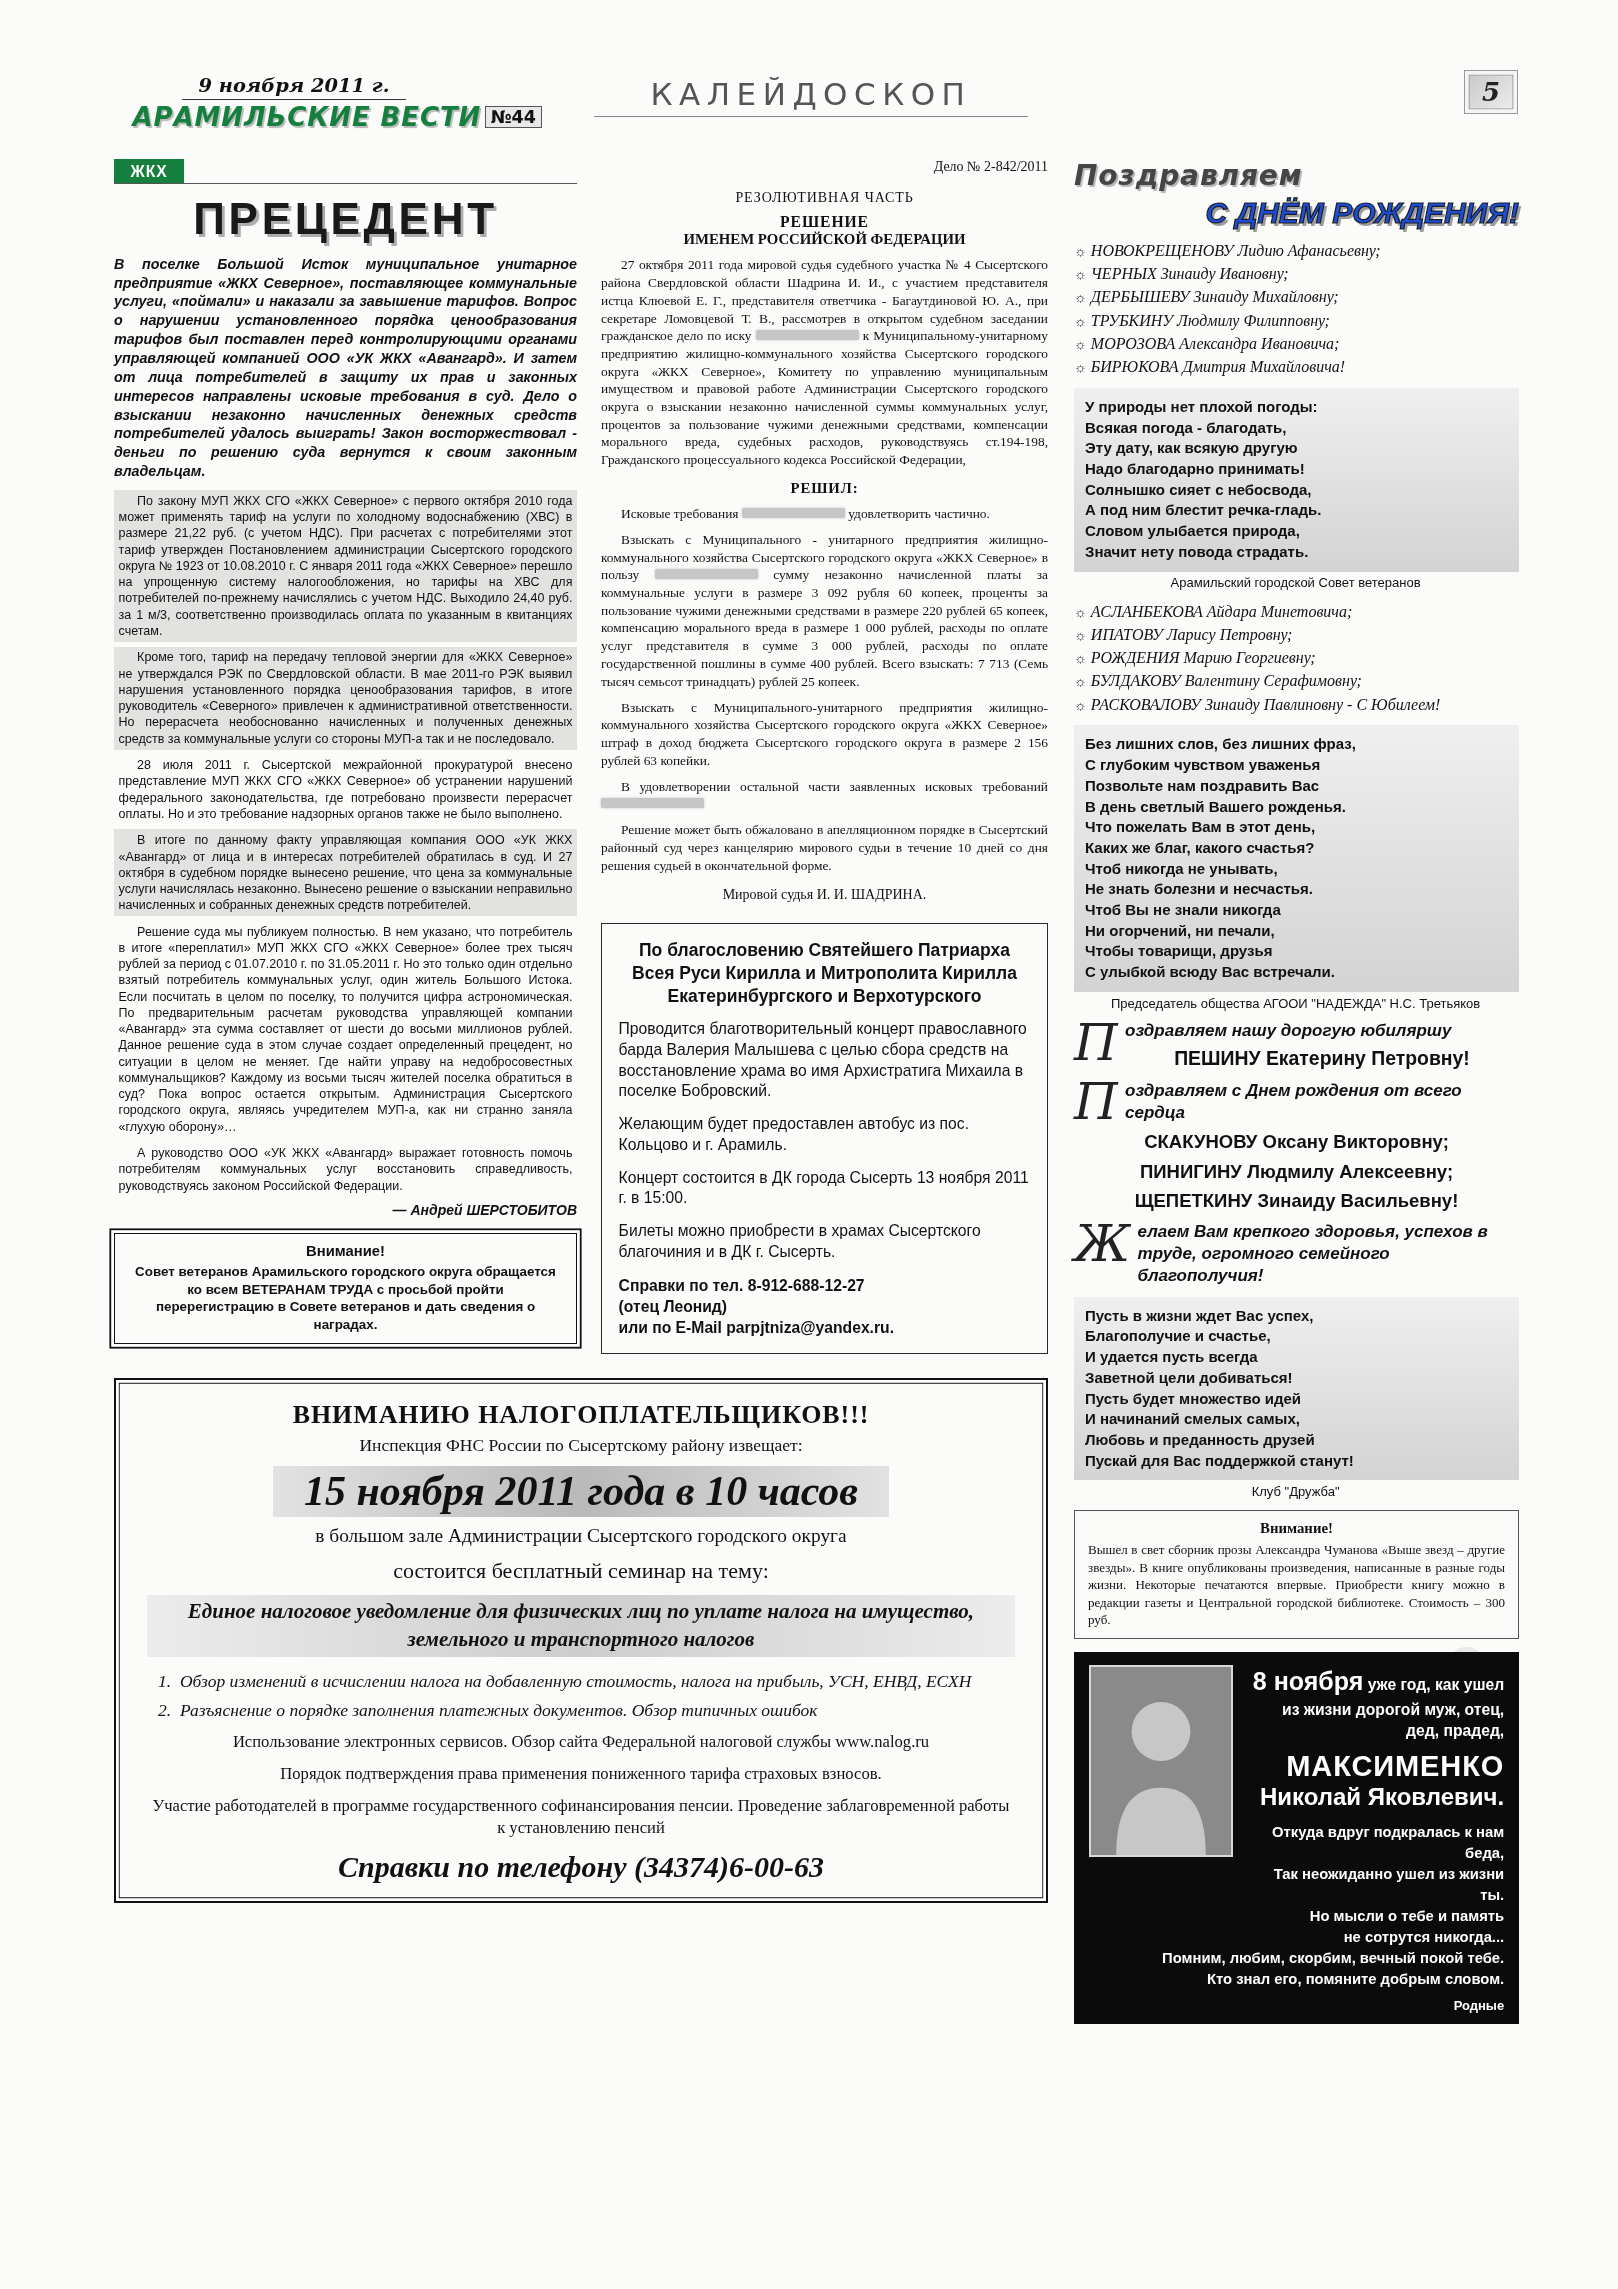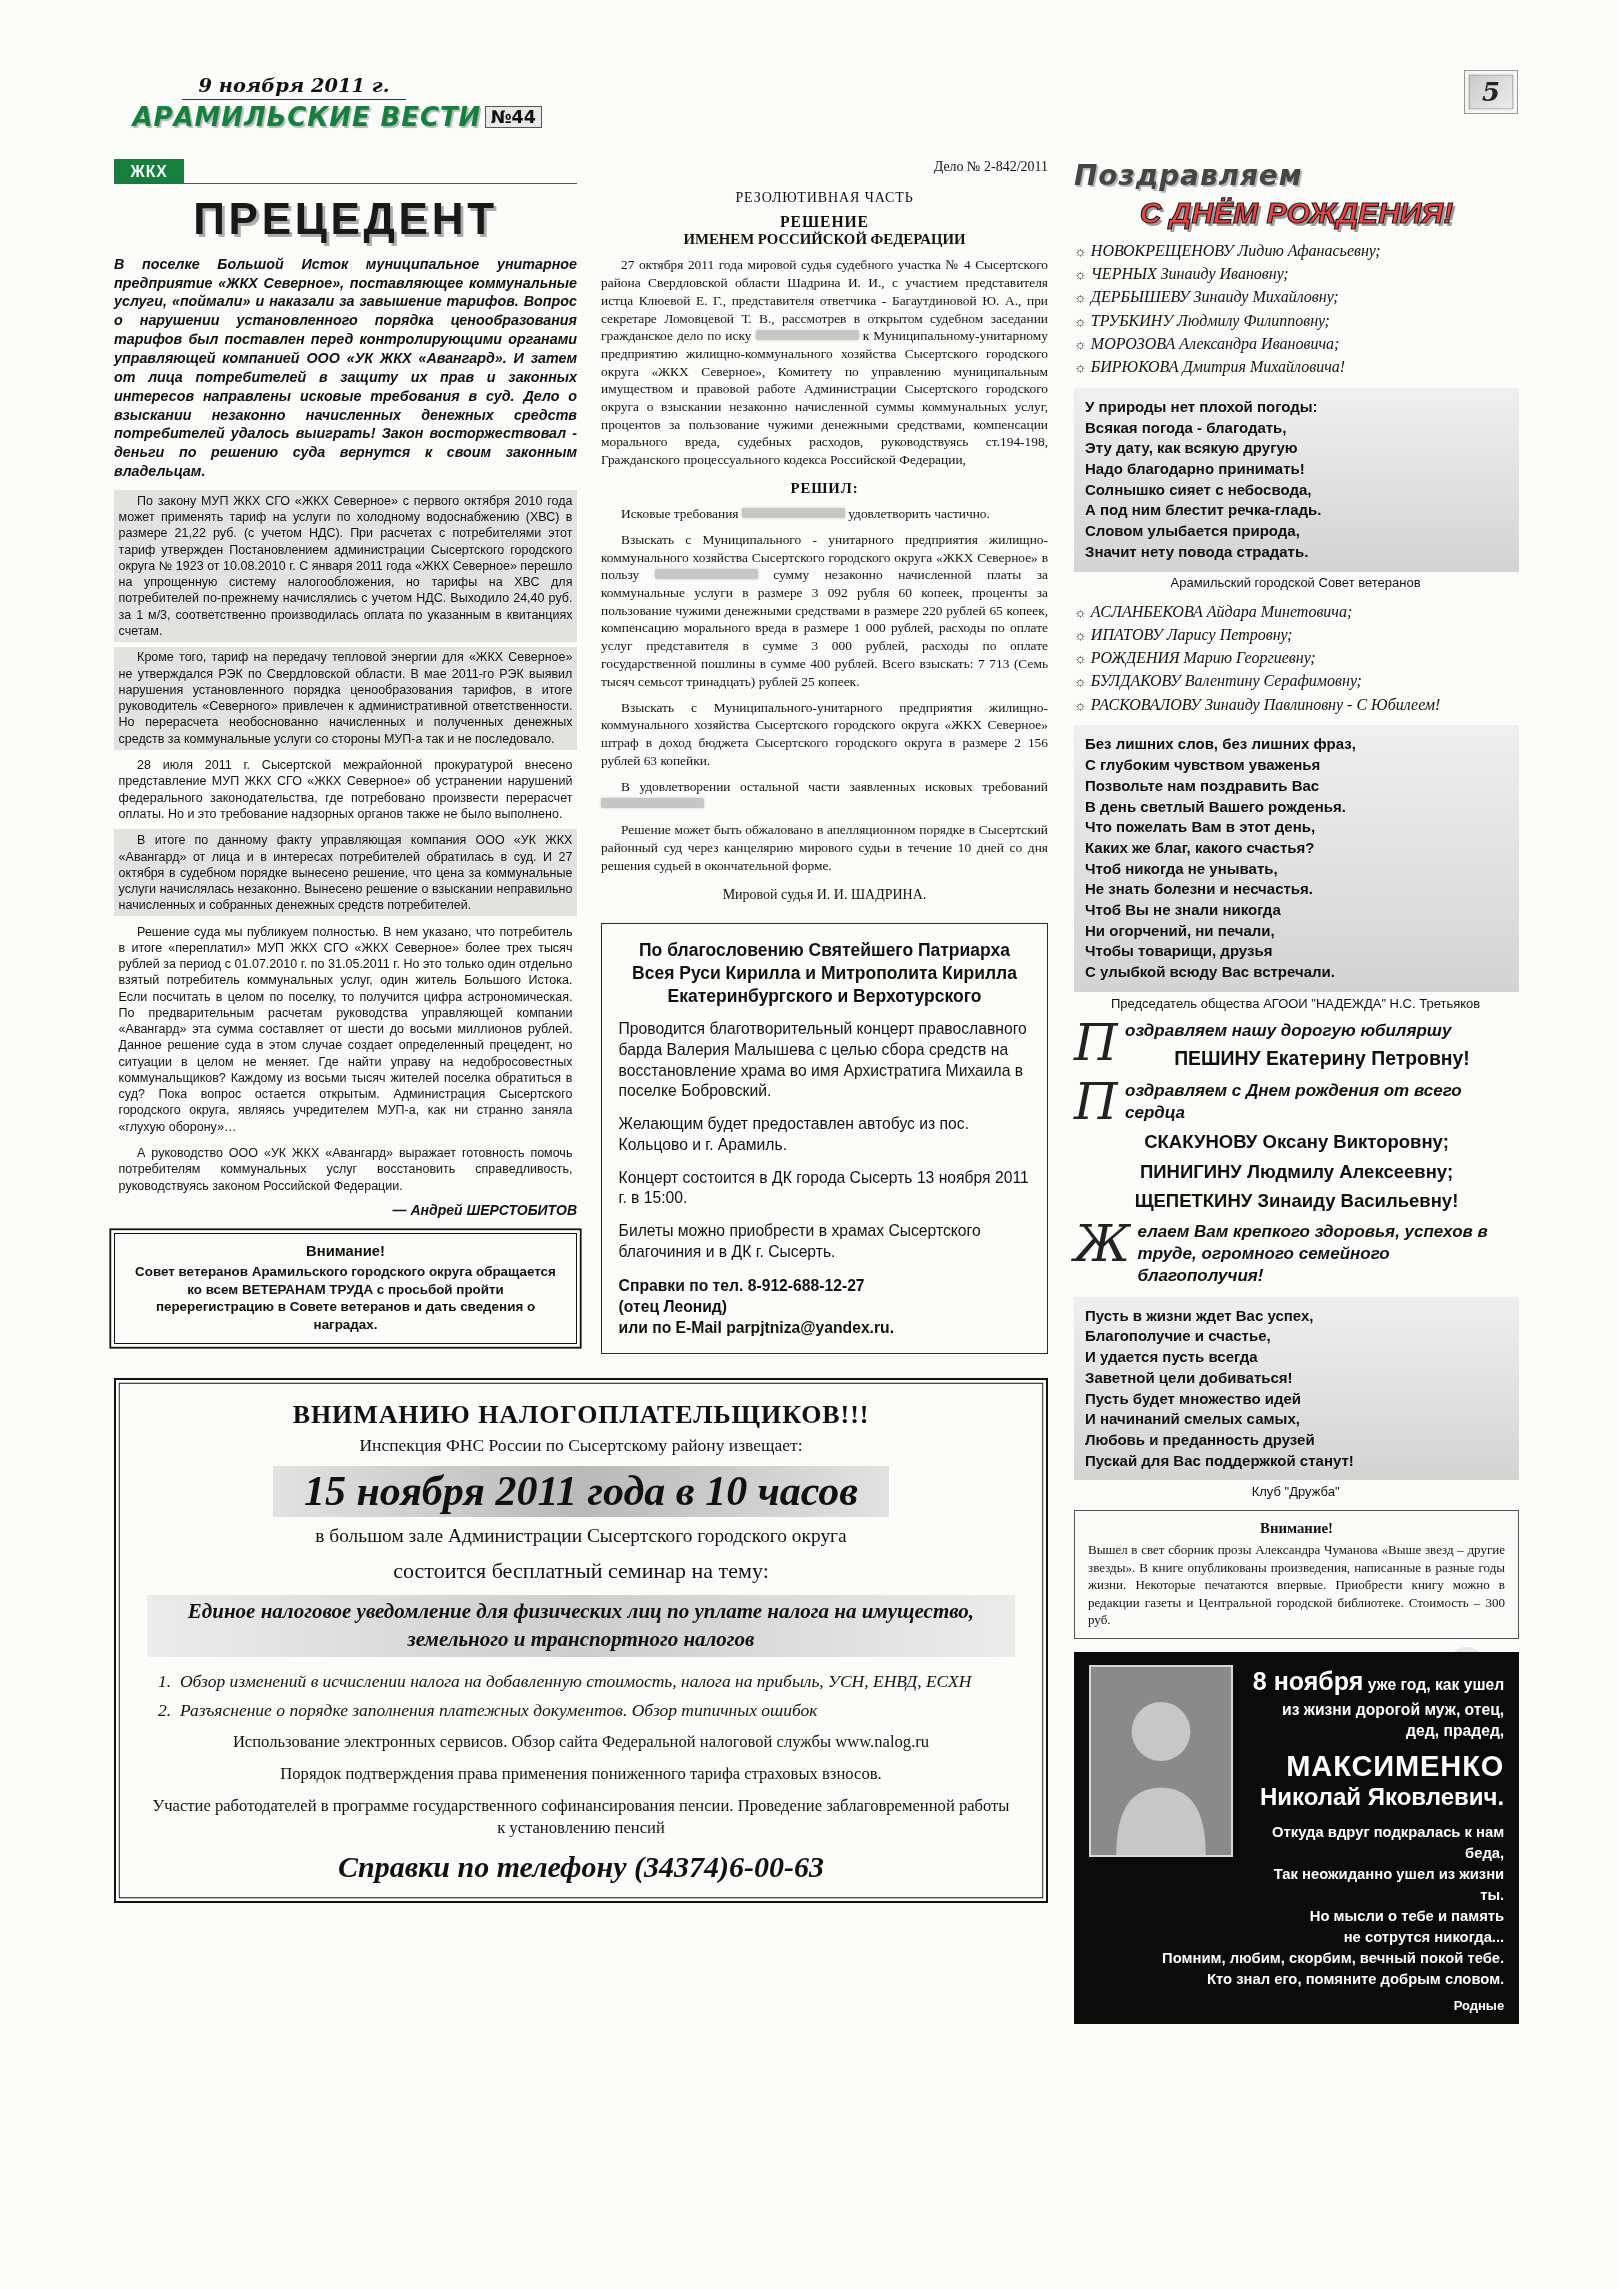--- a/index.html
+++ b/index.html
@@ -61,21 +61,21 @@
   .tax-venue{font:400 19.4px "Liberation Serif",serif;margin-top:7.4px;}
   .tax-seminar{font:400 22px "Liberation Serif",serif;margin-top:11px;}
   .tax-topic{font:italic 700 21px/1.3 "Liberation Serif",serif;margin-top:11px;background:linear-gradient(90deg,#ececec,#cdcdcd 50%,#ececec);padding:3.7px 11px;}
   .tax-items{margin:13px 0 0;text-align:left;}
   .tax-items div{font:italic 400 17.5px/1.35 "Liberation Serif",serif;padding-left:37px;text-indent:-26px;margin-top:5.5px;}
   .tax-extra{font:400 16.6px/1.35 "Liberation Serif",serif;margin-top:9.2px;}
   .tax-phone{font:italic 700 30px "Liberation Serif",serif;margin-top:11px;}
 
   
   .greet-label{font:italic 900 28px "DejaVu Sans",sans-serif;color:#454545;text-shadow:1.8px 1.8px 0.9px #b5b5b5;letter-spacing:0.9px;}
-  .birthday-title{margin:3.7px 0 9.2px;text-align:center;font:italic 900 30px "Liberation Sans",sans-serif;color:#ef4444;-webkit-text-stroke:1.2px #1c1c1c;text-shadow:2.8px 2.8px 0 #9c9c9c;}
+  .birthday-title{margin:3.7px 0 9.2px;text-align:right;font:italic 900 30px "Liberation Sans",sans-serif;color:#1d4ed8;-webkit-text-stroke:1.2px #1c1c1c;text-shadow:2.8px 2.8px 0 #9c9c9c;}
   .name-row{font:italic 400 16px/1.45 "Liberation Serif",serif;}
   .sun{font-style:normal;font-size:14px;color:#222;}
   .poem{margin:9.2px 0 3.7px;padding:9.2px 11px;font:700 15px/1.38 "Liberation Sans",sans-serif;white-space:pre-line;background:linear-gradient(180deg,#efefef,#d3d3d3);}
   .sig{font:400 13px "Liberation Sans",sans-serif;text-align:center;margin:1.8px 1.8px 9.2px 0;}
   .dropcap{font:italic 700 17px/1.3 "Liberation Sans",sans-serif;margin:9.2px 0 3.7px;}
   .dropcap::first-letter{font:italic 400 50px "DejaVu Serif",serif;float:left;line-height:0.85;margin:1.8px 7.4px 0 0;color:#222;}
   .big-name{font:700 19.4px "Liberation Sans",sans-serif;text-align:center;margin:5.5px 0;}
   .greet2-names div{font:700 18.5px "Liberation Sans",sans-serif;text-align:center;margin-top:7.4px;}
   .flower{position:absolute;right:-5.5px;top:1458px;font-size:138px;color:#cfcfcf;opacity:.4;z-index:0;}
   .rel{position:relative;z-index:1;}
@@ -100,20 +100,24 @@
 <div class="page">
 
   <header class="topbar">
     <div class="masthead-block">
       <div class="date">9 ноября 2011 г.</div>
       <div class="masthead-line">
         <span class="mast-name">АРАМИЛЬСКИЕ ВЕСТИ</span>
         <span class="issue">№44</span>
       </div>
     </div>
+    <div class="section-wrap">
+      <div class="section-title">КАЛЕЙДОСКОП</div>
+      <div class="section-rule"></div>
+    </div>
     <div class="pagenum-box">
       <span>5</span>
     </div>
   </header>
 
   <div class="content">
 
     <div class="leftmid">
       <div class="cols">
 

